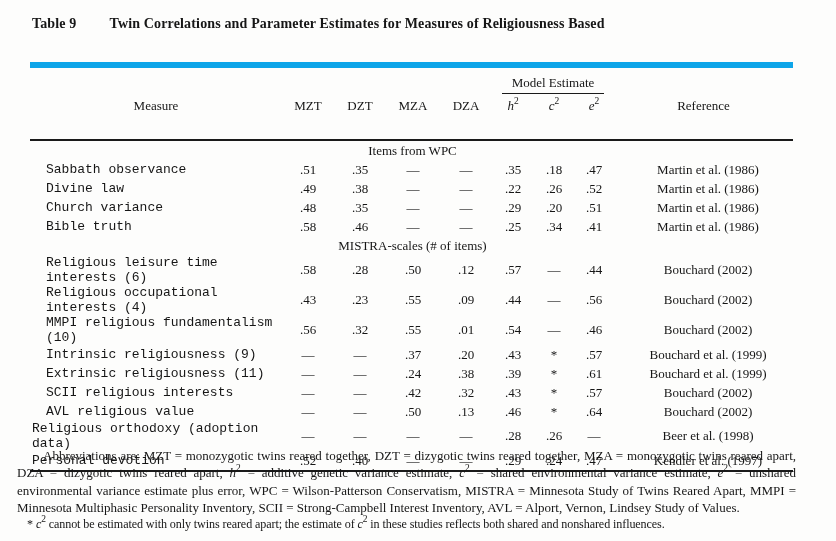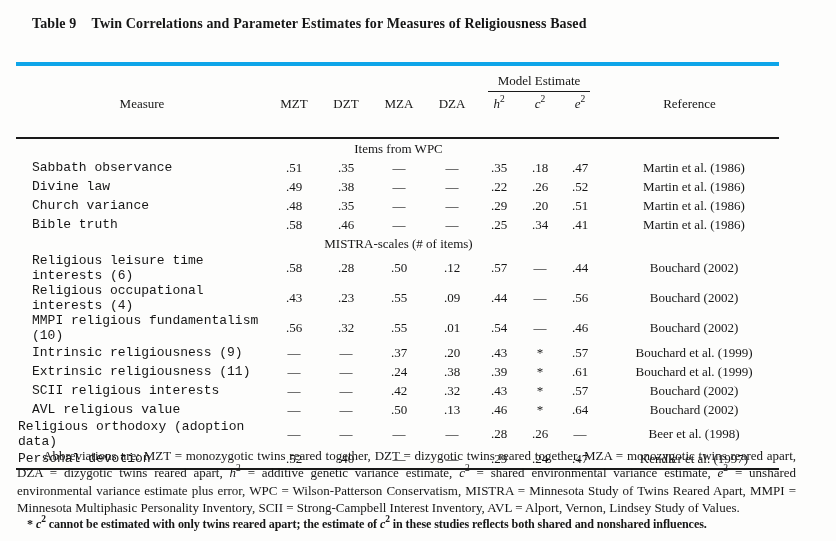--- a/index.html
+++ b/index.html
@@ -12,28 +12,28 @@
     overflow:hidden;
   }
 
   
   .title {
     position:absolute; left:32px; top:14px;
     font-weight:bold; font-size:14px; line-height:19.5px;
     letter-spacing:0.15px;
     width:720px;
   }
-  .tnum { margin-right:15px; }
+  .tnum { margin-right:33px; }
 
   
   table.tbl {
-    position:absolute; left:16px; top:62px;
+    position:absolute; left:30px; top:62px;
     width:763px;
     border-collapse:collapse; table-layout:fixed;
-    border-top:4px solid #0ea5e9;
+    border-top:6px solid #0ea5e9;
     border-bottom:2px solid #1a1a1a;
     font-size:13px;
   }
   .tbl th { font-weight:normal; padding:0; }
   tr.sprow th { height:26px; vertical-align:bottom; }
   .spanner {
     width:102px; margin:0 auto;
     text-align:center;
     border-bottom:1.5px solid #1a1a1a;
     padding-bottom:2px;
@@ -52,21 +52,21 @@
   td.ref  { text-align:center; padding-left:9px; }
 
   
   .footnotes {
     position:absolute; left:17px; top:447px;
     width:779px;
     font-size:13px; line-height:17.3px;
     text-align:justify;
   }
   .fn-abbrev { margin:0; text-indent:26px; }
-  .fn-star   { margin:0; text-indent:10px; font-size:12.1px; letter-spacing:-0.1px; white-space:nowrap;font-weight:bold; }
+  .fn-star   { margin:0; text-indent:10px; font-size:12.1px; letter-spacing:-0.1px; white-space:nowrap; }
 </style>
 </head>
 <body>
 
 <div class="title">
   <span class="tnum">Table 9</span><span>Twin Correlations and Parameter Estimates for Measures of Religiousness Based</span><br>
 </div>
 
 <table class="tbl">
   <colgroup>

